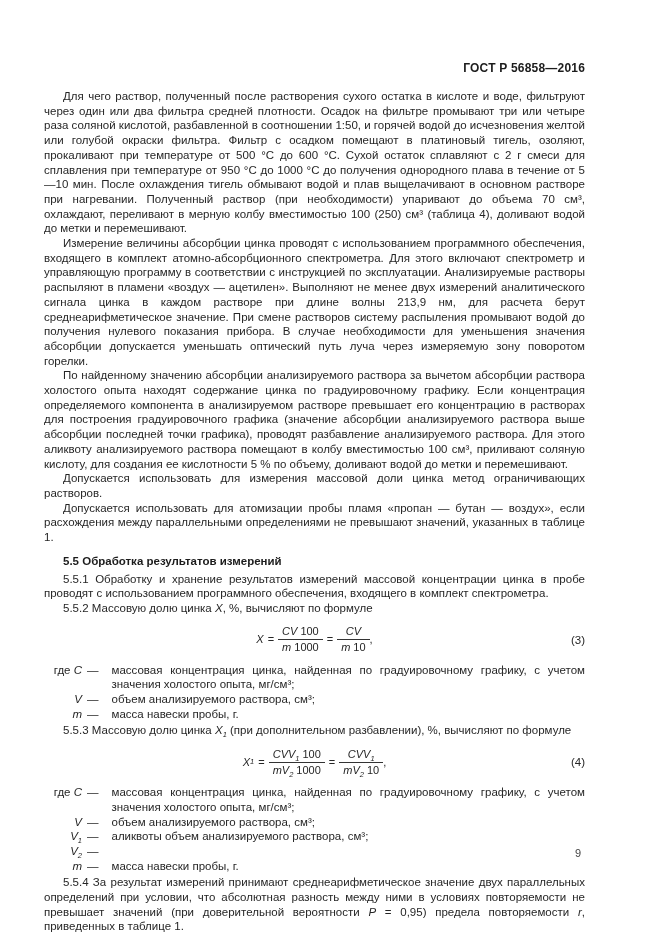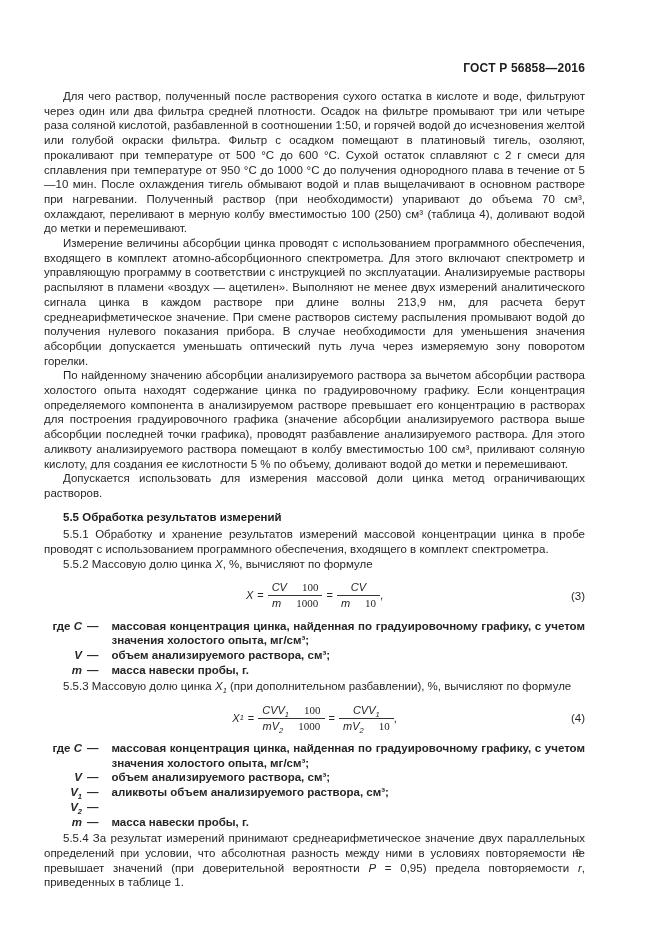--- a/index.html
+++ b/index.html
@@ -64,28 +64,28 @@
     display: inline-block;
     text-align: center;
     vertical-align: middle;
   }
   .frac .num {
     display: block;
     border-bottom: 1px solid #333;
     padding: 0 4px 1px 4px;
   }
   .frac .den { display: block; padding: 1px 4px 0 4px; }
-  .knum { margin-left: 15px; font-style: normal; font-family: Liberation Serif, serif; }
+  .knum { margin-left: 3px; font-style: normal; }
   .eq-number {
     position: absolute;
     right: 0; top: 50%;
     transform: translateY(-50%);
     font-size: 11.5px;
   }
-  .where-list { margin: 2px 0 2px 0; font-weight: bold; }
+  .where-list { margin: 2px 0 2px 0; }
   .where-item { display: flex; }
   .where-term {
     flex: 0 0 38px;
     text-align: right;
     white-space: nowrap;
   }
   .where-dash { padding: 0 5px; flex: 0 0 auto; }
   .where-desc { flex: 1 1 auto; text-align: justify; margin-left: 8px; }
   .page-number {
     position: absolute;
@@ -100,20 +100,21 @@
 <div class="page">
 
   <div class="doc-header">ГОСТ Р 56858—2016</div>
 
   <div class="content">
 
     <p class="para">Для чего раствор, полученный после растворения сухого остатка в кислоте и воде, фильтруют через один или два фильтра средней плотности. Осадок на фильтре промывают три или четыре раза соляной кислотой, разбавленной в соотношении 1:50, и горячей водой до исчезновения желтой или голубой окраски фильтра. Фильтр с осадком помещают в платиновый тигель, озоляют, прокаливают при температуре от 500 °С до 600 °С. Сухой остаток сплавляют с 2 г смеси для сплавления при температуре от 950 °С до 1000 °С до получения однородного плава в течение от 5—10 мин. После охлаждения тигель обмывают водой и плав выщелачивают в основном растворе при нагревании. Полученный раствор (при необходимости) упаривают до объема 70 см³, охлаждают, переливают в мерную колбу вместимостью 100 (250) см³ (таблица 4), доливают водой до метки и перемешивают.</p>
     <p class="para">Измерение величины абсорбции цинка проводят с использованием программного обеспечения, входящего в комплект атомно-абсорбционного спектрометра. Для этого включают спектрометр и управляющую программу в соответствии с инструкцией по эксплуатации. Анализируемые растворы распыляют в пламени «воздух — ацетилен». Выполняют не менее двух измерений аналитического сигнала цинка в каждом растворе при длине волны 213,9 нм, для расчета берут среднеарифметическое значение. При смене растворов систему распыления промывают водой до получения нулевого показания прибора. В случае необходимости для уменьшения значения абсорбции допускается уменьшать оптический путь луча через измеряемую зону поворотом горелки.</p>
     <p class="para">По найденному значению абсорбции анализируемого раствора за вычетом абсорбции раствора холостого опыта находят содержание цинка по градуировочному графику. Если концентрация определяемого компонента в анализируемом растворе превышает его концентрацию в растворах для построения градуировочного графика (значение абсорбции анализируемого раствора выше абсорбции последней точки графика), проводят разбавление анализируемого раствора. Для этого аликвоту анализируемого раствора помещают в колбу вместимостью 100 см³, приливают соляную кислоту, для создания ее кислотности 5 % по объему, доливают водой до метки и перемешивают.</p>
     <p class="para">Допускается использовать для измерения массовой доли цинка метод ограничивающих растворов.</p>
+    <p class="para">Допускается использовать для атомизации пробы пламя «пропан — бутан — воздух», если расхождения между параллельными определениями не превышают значений, указанных в таблице 1.</p>
 
     <p class="section-heading">5.5  Обработка результатов измерений</p>
 
     <p class="para">5.5.1 Обработку и хранение результатов измерений массовой концентрации цинка в пробе проводят с использованием программного обеспечения, входящего в комплект спектрометра.</p>
 
     <p class="para"><span>5.5.2 Массовую долю цинка </span><span class="var">X</span><span>, %, вычисляют по формуле</span></p>
 
     <div class="formula-row">
       <span class="formula">
         <span class="var">X</span>

